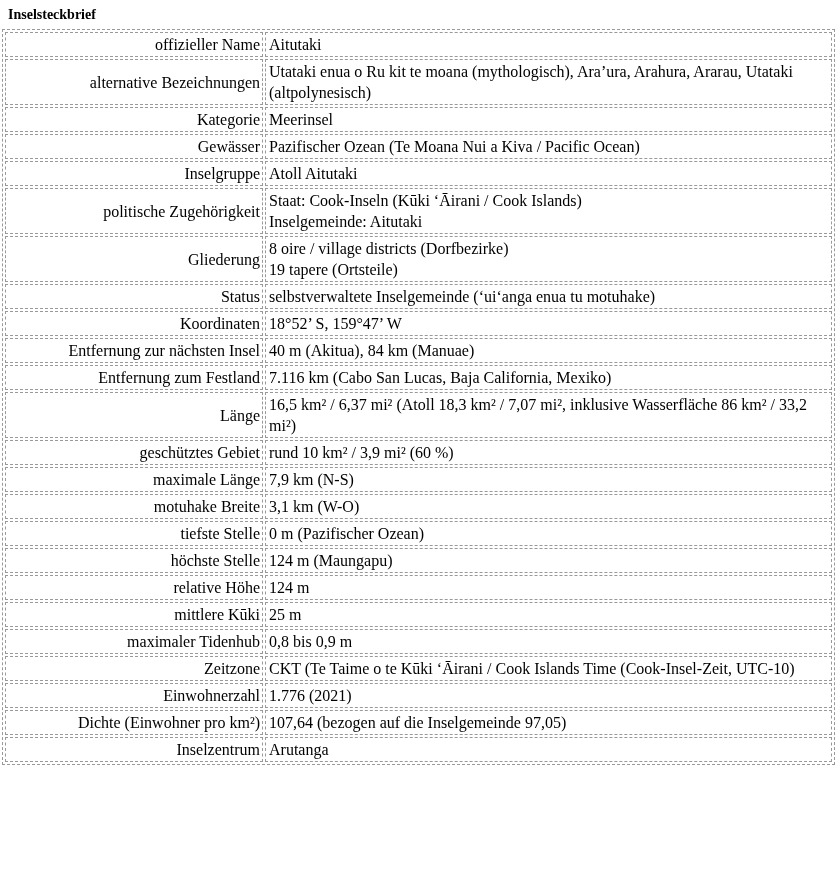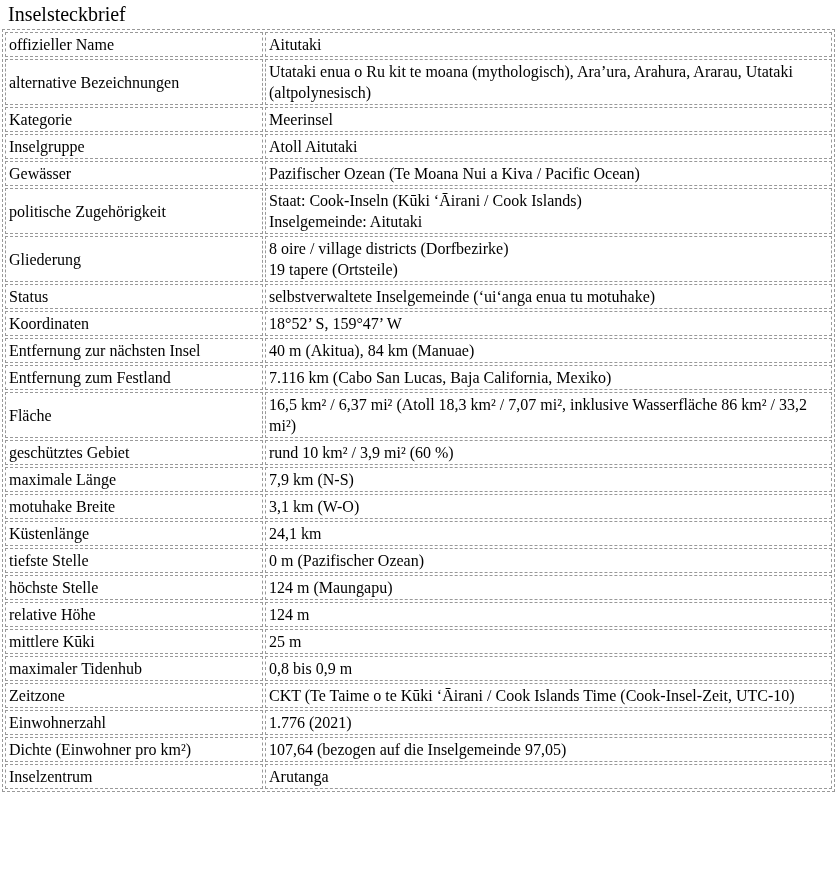--- a/index.html
+++ b/index.html
@@ -10,22 +10,22 @@
   }
   body {
     width: 839px;
     height: 894px;
     overflow: hidden;
     font-family: "Liberation Serif", "DejaVu Serif", serif;
     padding: 2px;
     box-sizing: border-box;
   }
   .page-title {
-    font-size: 20px;
-    font-weight: normal;
+    font-size: 14px;
+    font-weight: bold;
     margin: 2px 0 4px 6px;
     line-height: 21px;
   }
   table.fact-table {
     width: 833px;
     border-collapse: separate;
     border-spacing: 2px;
     border: 1px dashed #999999;
     table-layout: fixed;
   }
@@ -33,20 +33,21 @@
     border: 1px dashed #999999;
     box-sizing: border-box;
     font-size: 16px;
     line-height: 21px;
     padding: 1px 2px 1px 3px;
     vertical-align: middle;
     overflow: hidden;
   }
   td.label-cell {
     width: 258px;
+    text-align: right;
   }
   td.value-cell {
     white-space: pre-line;
   }
 </style>
 </head>
 <body>
 
 <div class="page-title">Inselsteckbrief</div>
 
@@ -58,26 +59,26 @@
       </tr>
       <tr>
         <td class="label-cell">alternative Bezeichnungen</td>
         <td class="value-cell">Utataki enua o Ru kit te moana (mythologisch), Ara’ura, Arahura, Ararau, Utataki (altpolynesisch)</td>
       </tr>
       <tr>
         <td class="label-cell">Kategorie</td>
         <td class="value-cell">Meerinsel</td>
       </tr>
       <tr>
+        <td class="label-cell">Gewässer</td>
+        <td class="value-cell">Pazifischer Ozean (Te Moana Nui a Kiva / Pacific Ocean)</td>
+      </tr>
+      <tr>
         <td class="label-cell">Inselgruppe</td>
         <td class="value-cell">Atoll Aitutaki</td>
-      </tr>
-      <tr>
-        <td class="label-cell">Gewässer</td>
-        <td class="value-cell">Pazifischer Ozean (Te Moana Nui a Kiva / Pacific Ocean)</td>
       </tr>
       <tr>
         <td class="label-cell">politische Zugehörigkeit</td>
         <td class="value-cell">Staat: Cook-Inseln (Kūki ‘Āirani / Cook Islands)
 Inselgemeinde: Aitutaki</td>
       </tr>
       <tr>
         <td class="label-cell">Gliederung</td>
         <td class="value-cell">8 oire / village districts (Dorfbezirke)
 19 tapere (Ortsteile)</td>
@@ -92,38 +93,34 @@
       </tr>
       <tr>
         <td class="label-cell">Entfernung zur nächsten Insel</td>
         <td class="value-cell">40 m (Akitua), 84 km (Manuae)</td>
       </tr>
       <tr>
         <td class="label-cell">Entfernung zum Festland</td>
         <td class="value-cell">7.116 km (Cabo San Lucas, Baja California, Mexiko)</td>
       </tr>
       <tr>
-        <td class="label-cell">Fläche</td>
+        <td class="label-cell">Länge</td>
         <td class="value-cell">16,5 km² / 6,37 mi² (Atoll 18,3 km² / 7,07 mi², inklusive Wasserfläche 86 km² / 33,2 mi²)</td>
       </tr>
       <tr>
         <td class="label-cell">geschütztes Gebiet</td>
         <td class="value-cell">rund 10 km² / 3,9 mi² (60 %)</td>
       </tr>
       <tr>
         <td class="label-cell">maximale Länge</td>
         <td class="value-cell">7,9 km (N-S)</td>
       </tr>
       <tr>
         <td class="label-cell">motuhake Breite</td>
         <td class="value-cell">3,1 km (W-O)</td>
-      </tr>
-      <tr>
-        <td class="label-cell">Küstenlänge</td>
-        <td class="value-cell">24,1 km</td>
       </tr>
       <tr>
         <td class="label-cell">tiefste Stelle</td>
         <td class="value-cell">0 m (Pazifischer Ozean)</td>
       </tr>
       <tr>
         <td class="label-cell">höchste Stelle</td>
         <td class="value-cell">124 m (Maungapu)</td>
       </tr>
       <tr>

